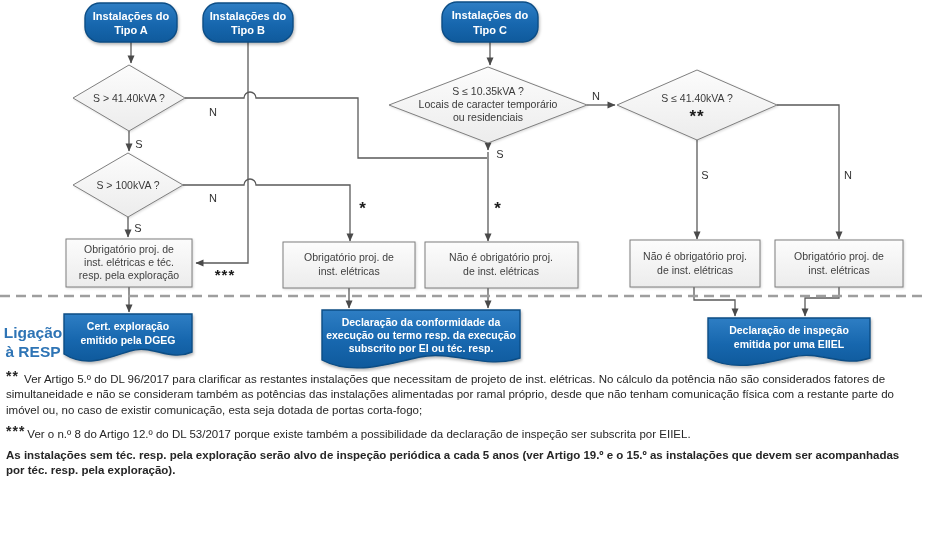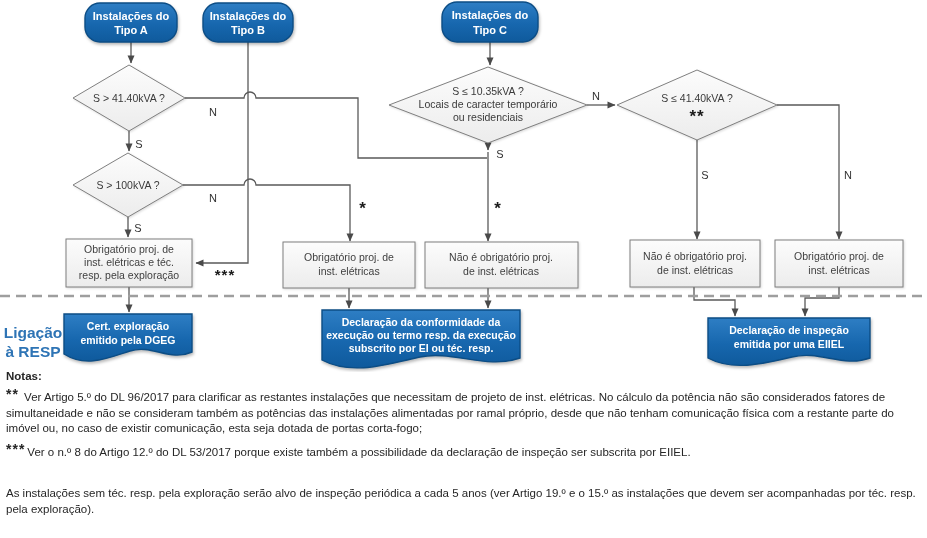--- a/index.html
+++ b/index.html
@@ -15,21 +15,21 @@
   .star{font-size:17px;font-weight:bold;fill:#1a1a1a;text-anchor:middle;dominant-baseline:middle;letter-spacing:1px;}
   .star-md{font-size:15px;}
   .blue-shape{fill:url(#blueGrad);stroke:#0c4d85;stroke-width:1.4px;filter:drop-shadow(1px 2px 1.5px rgba(0,0,0,0.28));}
   .gray-shape{fill:url(#grayGrad);stroke:#7f7f7f;stroke-width:1px;filter:drop-shadow(1px 1px 1px rgba(0,0,0,0.14));}
   .dashed-sep{fill:none;stroke:#9e9e9e;stroke-width:2.6px;stroke-dasharray:10 6;}
   .resp-label{font-size:15.5px;font-weight:bold;fill:#2e74b5;text-anchor:middle;dominant-baseline:middle;}
   .notes{position:absolute;left:6px;top:369px;width:913px;color:#262626;font-size:11.5px;line-height:1.32;}
   .notes-heading{font-weight:bold;margin:0 0 3px 0;}
   .notes p{margin:0 0 6px 0;}
   .notes .sym{font-weight:bold;font-size:14px;letter-spacing:1px;position:relative;top:-2px;margin-right:2px;}
-  .notes .footer-note{margin-top:26px;}
+  .notes .footer-note{margin-top:6px;font-weight:bold;}
 </style>
 </head>
 <body>
 
 <div class="canvas">
 
 <svg width="927" height="372" viewBox="0 0 927 372" xmlns="http://www.w3.org/2000/svg">
   <defs>
     <linearGradient id="blueGrad" x1="0" y1="0" x2="0" y2="1">
       <stop offset="0%" stop-color="#2e7ec4"></stop>
@@ -162,19 +162,18 @@
   </g>
   <g>
     <path class="blue-shape" d="M708,318 L870,318 L870,358 C843,368 820,350 792,357 C766,363 734,372 708,358 Z"></path>
     <text class="banner-label" x="789" y="331">Declaração de inspeção</text>
     <text class="banner-label" x="789" y="345">emitida por uma EIIEL</text>
   </g>
 </svg>
 
 
 <div class="notes">
-  <div class="notes-heading">Notas:</div>
   <p><span class="sym">**</span> <span>Ver Artigo 5.º do DL 96/2017 para clarificar as restantes instalações que necessitam de projeto de inst. elétricas. No cálculo da potência não são considerados fatores de simultaneidade e não se consideram também as potências das instalações alimentadas por ramal próprio, desde que não tenham comunicação física com a restante parte do imóvel ou, no caso de existir comunicação, esta seja dotada de portas corta-fogo;</span></p>
   <p><span class="sym">***</span><span>Ver o n.º 8 do Artigo 12.º do DL 53/2017 porque existe também a possibilidade da declaração de inspeção ser subscrita por EIIEL.</span></p>
   <p class="footer-note">As instalações sem téc. resp. pela exploração serão alvo de inspeção periódica a cada 5 anos (ver Artigo 19.º e o 15.º as instalações que devem ser acompanhadas por téc. resp. pela exploração).</p>
 </div>
 
 </div>
 
 </body></html>

